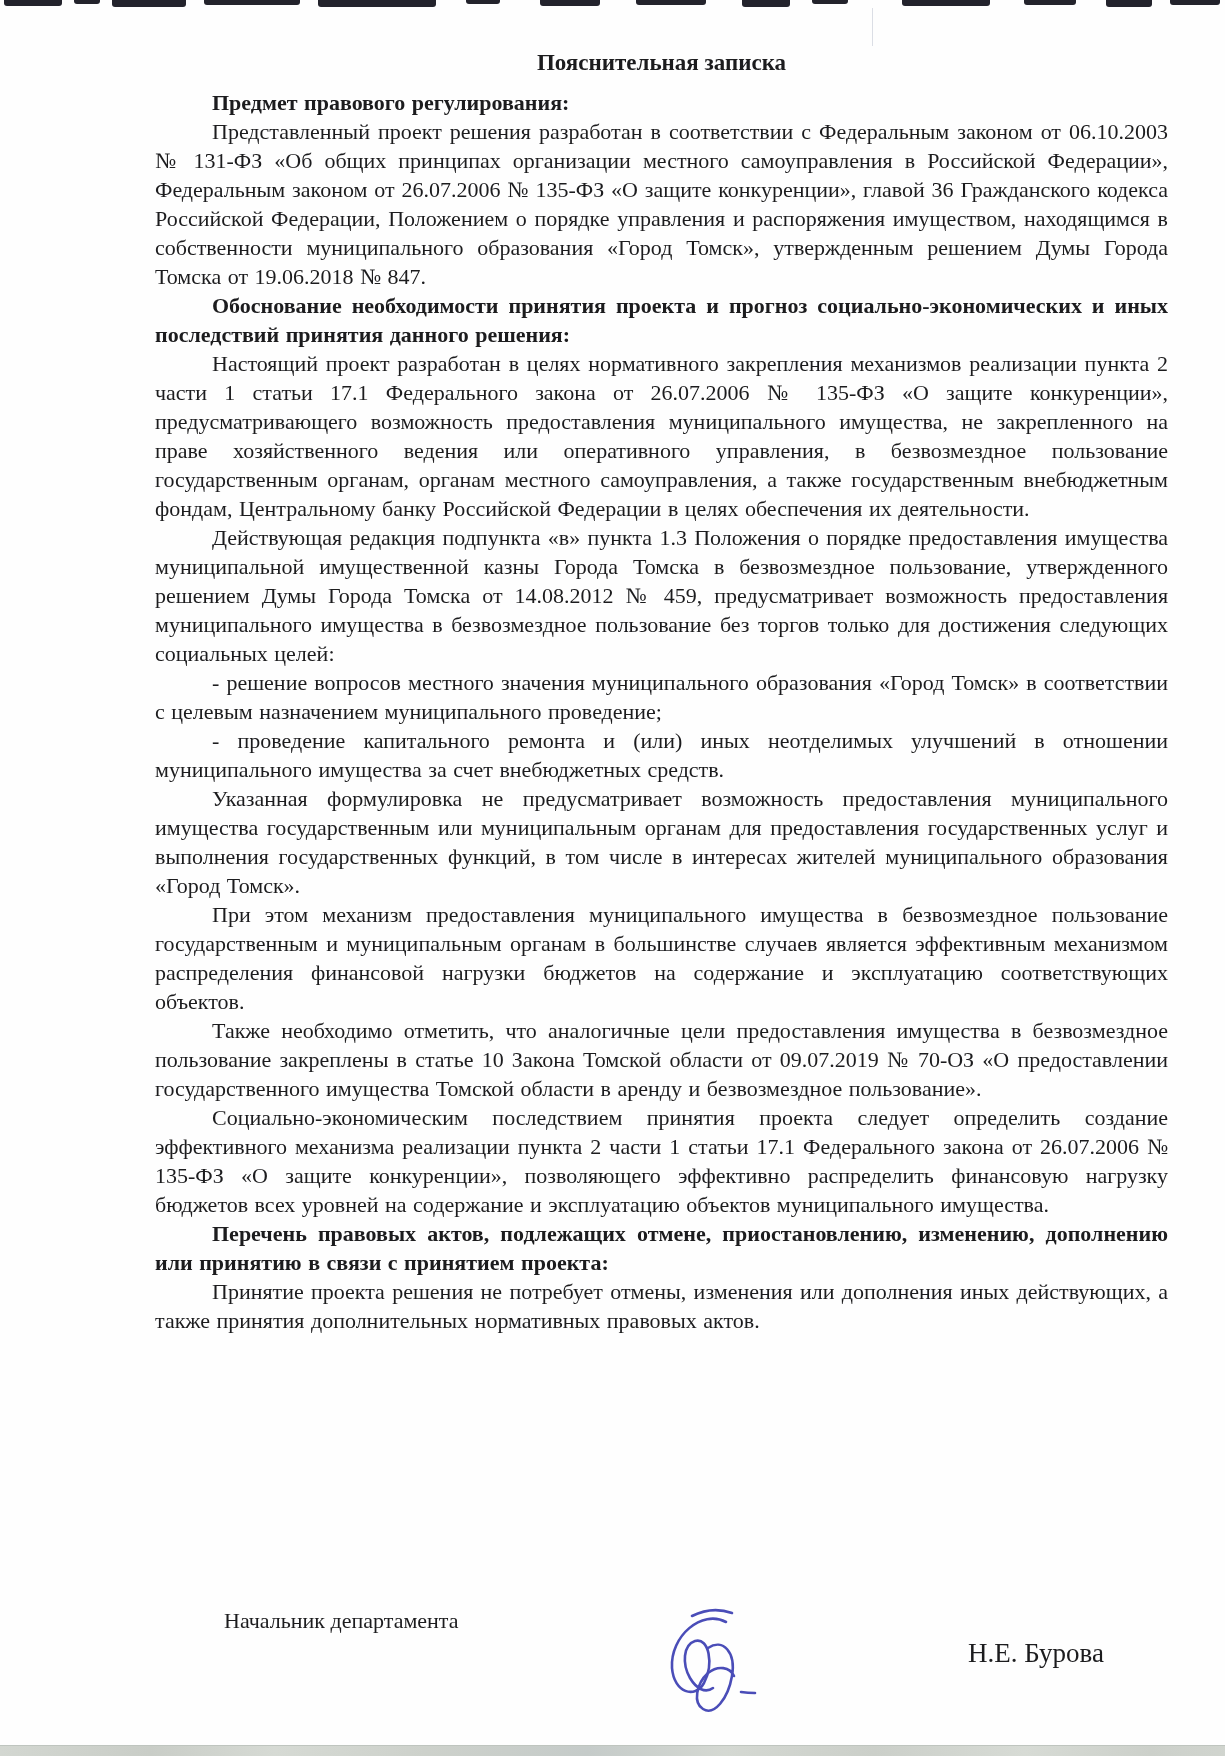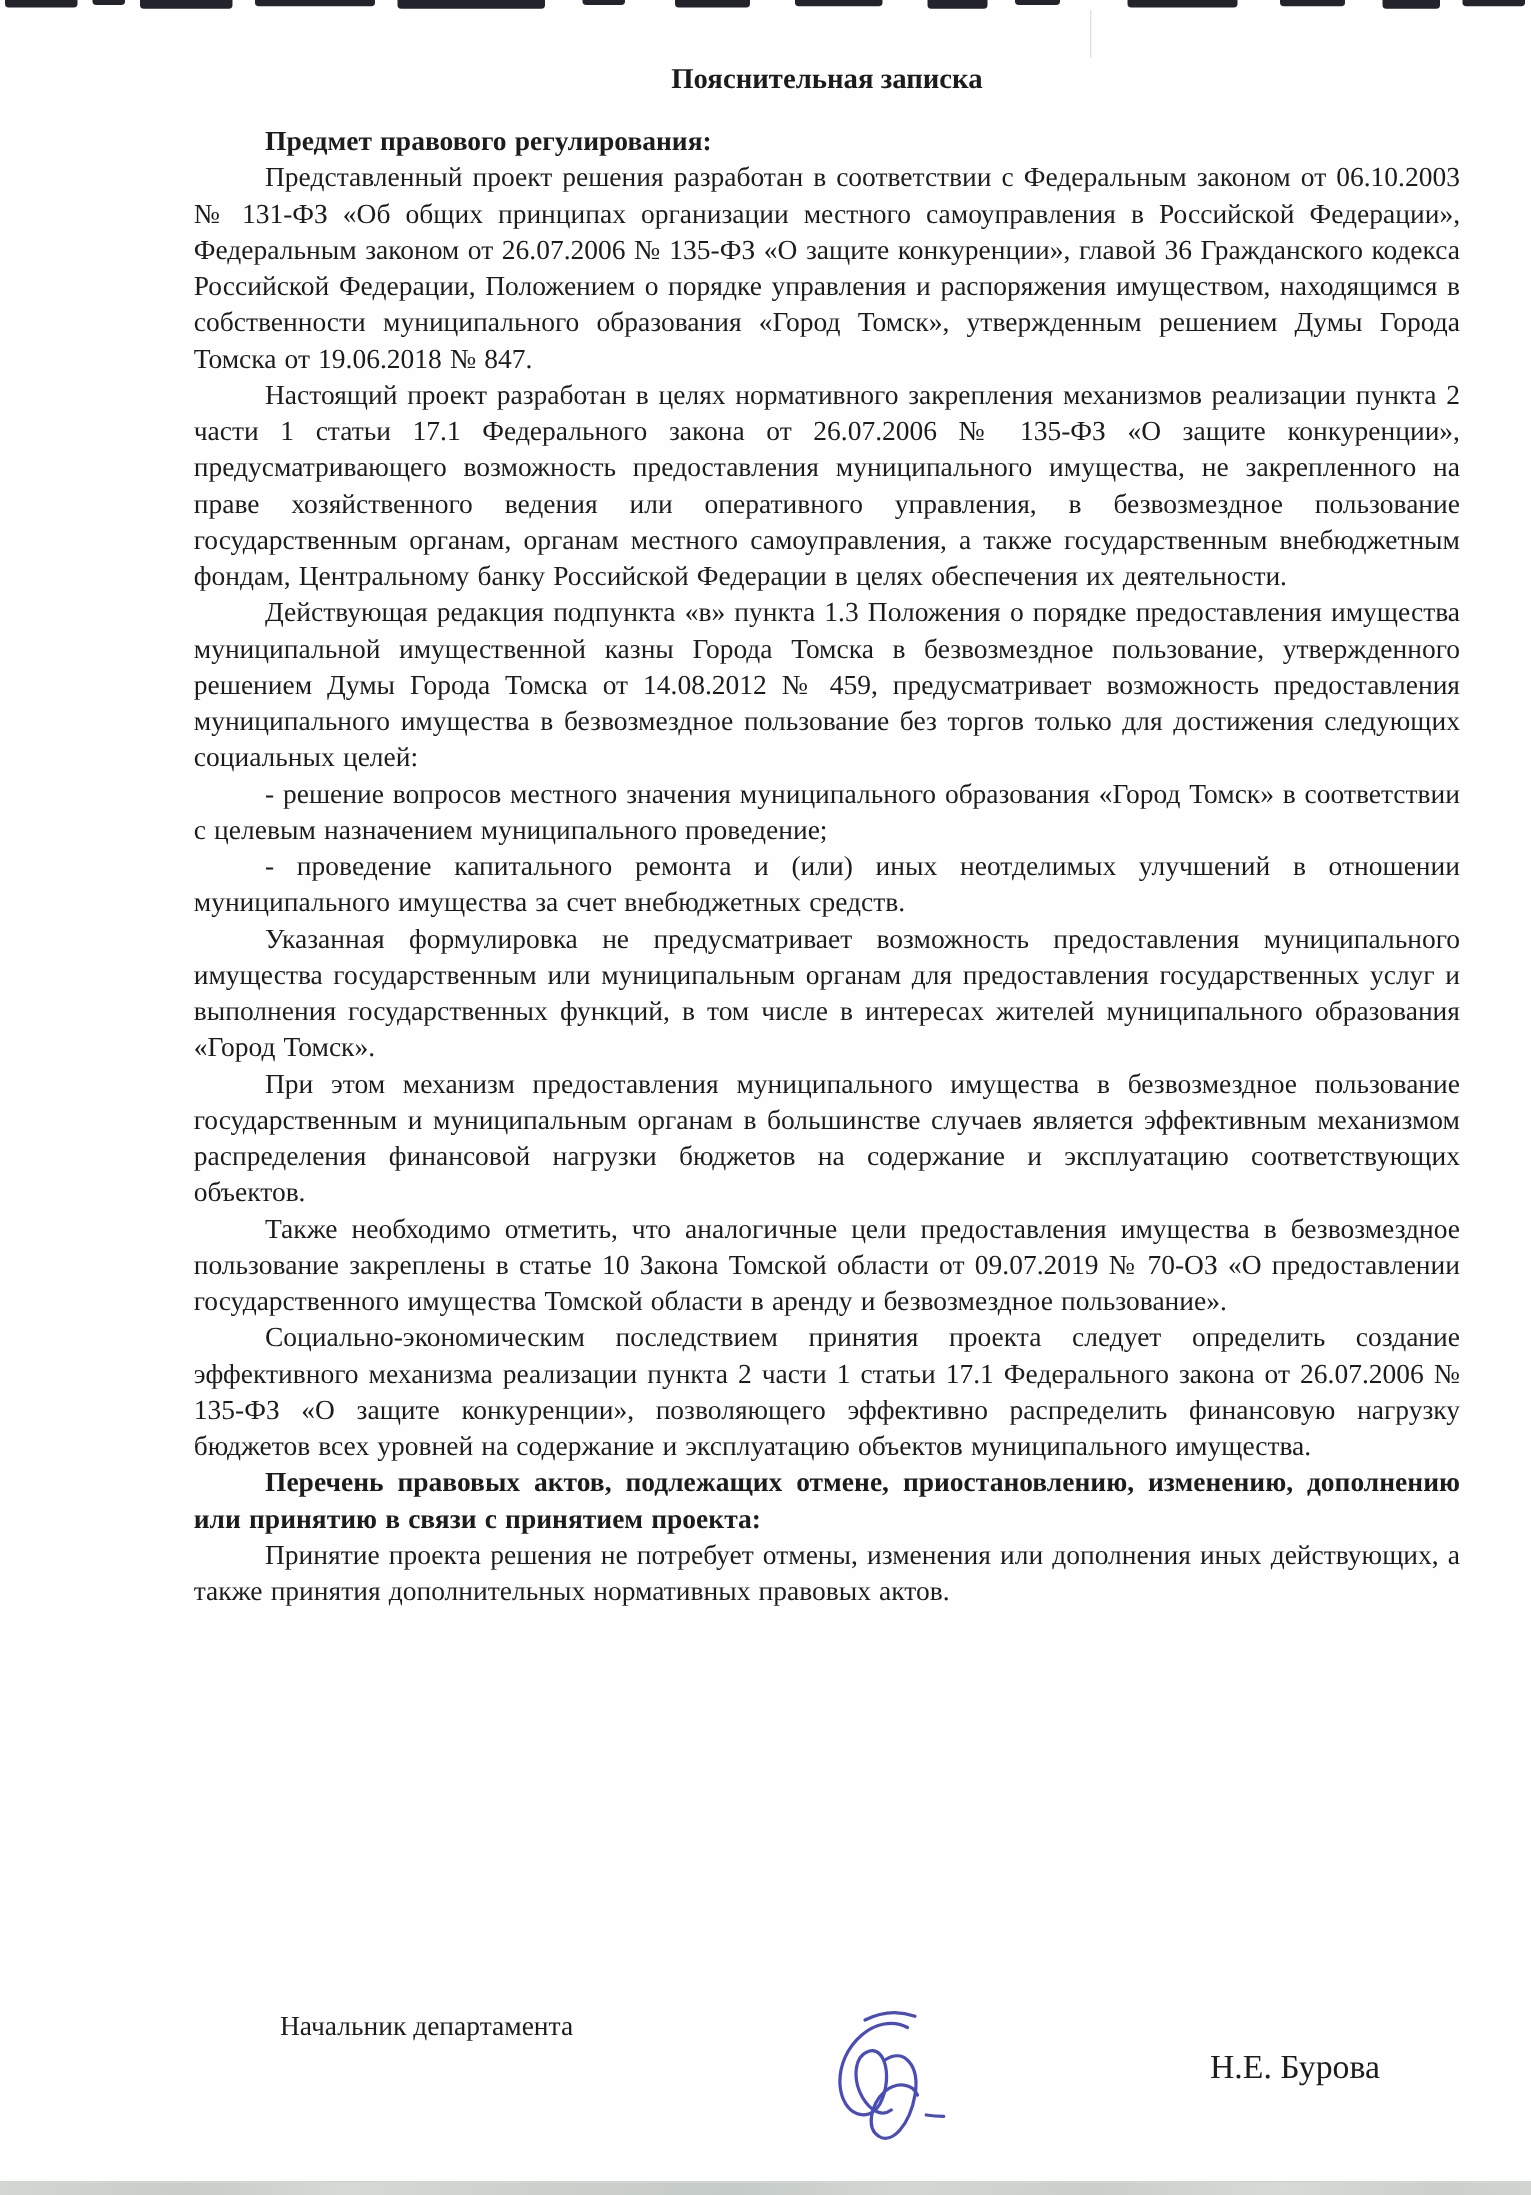--- a/index.html
+++ b/index.html
@@ -46,21 +46,21 @@
   
   .doc { position: absolute; top: 48px; left: 155px; width: 1013px; }
   .doc-title {
     text-align: center; font-weight: bold; font-size: 23px; line-height: 30px;
     margin: 0;
   }
   .doc-subtitle {
     text-align: center; font-size: 22.5px; line-height: 30px;
     max-width: 905px; margin: 2px auto 0 auto;
   }
-  .body-text { margin-top: 20px; font-size: 22px; line-height: 29px; }
+  .body-text { margin-top: 10px; font-size: 22px; line-height: 29px; }
   .body-text p {
     margin: 0; text-align: justify; text-indent: 57px;
     word-spacing: 1px;
   }
   .body-text p.bold { font-weight: bold; }
 
   
   .footer-position { position: absolute; left: 224px; top: 1608px; font-size: 22px; }
   .footer-name     { position: absolute; left: 968px; top: 1638px; font-size: 27px; }
   .signature { position: absolute; left: 638px; top: 1600px; width: 140px; height: 135px; }
@@ -87,20 +87,21 @@
       <i></i>
   </div>
   <div class="scan-line-right"></div>
 
   <div class="doc">
     <p class="doc-title">Пояснительная записка</p>
 
     <div class="body-text">
       <p class="bold">Предмет правового регулирования:</p>
       <p>Представленный проект решения разработан в соответствии с Федеральным законом от 06.10.2003 № 131-ФЗ «Об общих принципах организации местного самоуправления в Российской Федерации», Федеральным законом от 26.07.2006 № 135-ФЗ «О защите конкуренции», главой 36 Гражданского кодекса Российской Федерации, Положением о порядке управления и распоряжения имуществом, находящимся в собственности муниципального образования «Город Томск», утвержденным решением Думы Города Томска от 19.06.2018 № 847.</p>
+      <p class="bold">Обоснование необходимости принятия проекта и прогноз социально-экономических и иных последствий принятия данного решения:</p>
       <p>Настоящий проект разработан в целях нормативного закрепления механизмов реализации пункта 2 части 1 статьи 17.1 Федерального закона от 26.07.2006 № 135-ФЗ «О защите конкуренции», предусматривающего возможность предоставления муниципального имущества, не закрепленного на праве хозяйственного ведения или оперативного управления, в безвозмездное пользование государственным органам, органам местного самоуправления, а также государственным внебюджетным фондам, Центральному банку Российской Федерации в целях обеспечения их деятельности.</p>
       <p>Действующая редакция подпункта «в» пункта 1.3 Положения о порядке предоставления имущества муниципальной имущественной казны Города Томска в безвозмездное пользование, утвержденного решением Думы Города Томска от 14.08.2012 № 459, предусматривает возможность предоставления муниципального имущества в безвозмездное пользование без торгов только для достижения следующих социальных целей:</p>
       <p>- решение вопросов местного значения муниципального образования «Город Томск» в соответствии с целевым назначением муниципального проведение;</p>
       <p>- проведение капитального ремонта и (или) иных неотделимых улучшений в отношении муниципального имущества за счет внебюджетных средств.</p>
       <p>Указанная формулировка не предусматривает возможность предоставления муниципального имущества государственным или муниципальным органам для предоставления государственных услуг и выполнения государственных функций, в том числе в интересах жителей муниципального образования «Город Томск».</p>
       <p>При этом механизм предоставления муниципального имущества в безвозмездное пользование государственным и муниципальным органам в большинстве случаев является эффективным механизмом распределения финансовой нагрузки бюджетов на содержание и эксплуатацию соответствующих объектов.</p>
       <p>Также необходимо отметить, что аналогичные цели предоставления имущества в безвозмездное пользование закреплены в статье 10 Закона Томской области от 09.07.2019 № 70-ОЗ «О предоставлении государственного имущества Томской области в аренду и безвозмездное пользование».</p>
       <p>Социально-экономическим последствием принятия проекта следует определить создание эффективного механизма реализации пункта 2 части 1 статьи 17.1 Федерального закона от 26.07.2006 № 135-ФЗ «О защите конкуренции», позволяющего эффективно распределить финансовую нагрузку бюджетов всех уровней на содержание и эксплуатацию объектов муниципального имущества.</p>
       <p class="bold">Перечень правовых актов, подлежащих отмене, приостановлению, изменению, дополнению или принятию в связи с принятием проекта:</p>
       <p>Принятие проекта решения не потребует отмены, изменения или дополнения иных действующих, а также принятия дополнительных нормативных правовых актов.</p>

